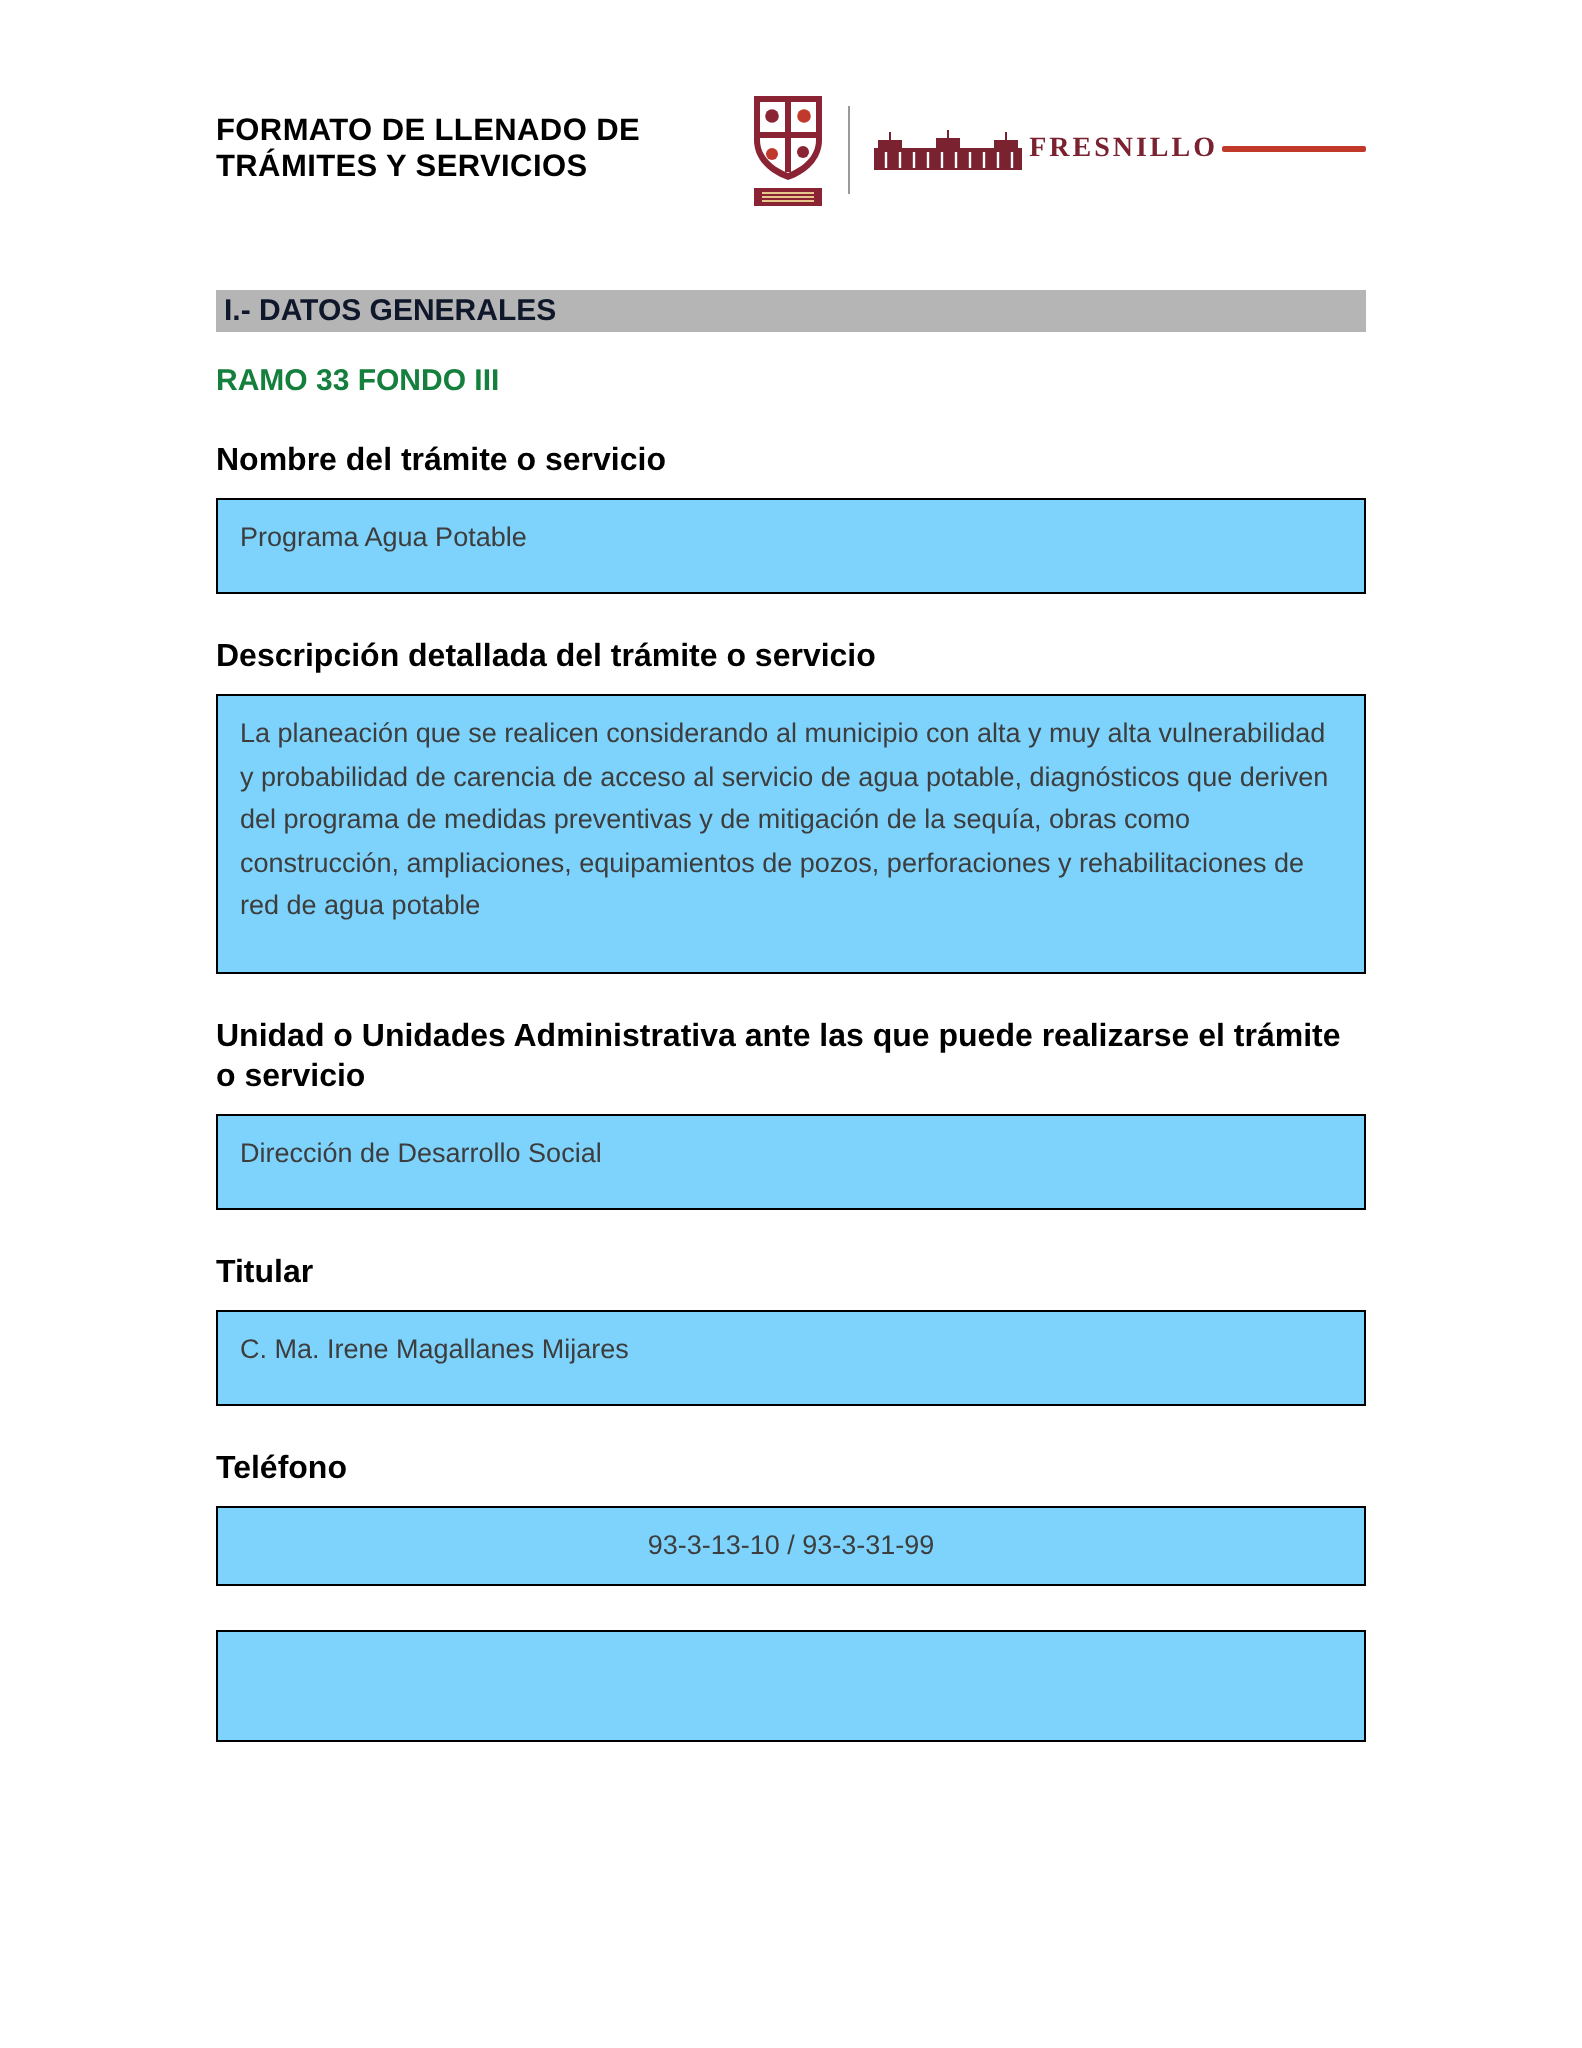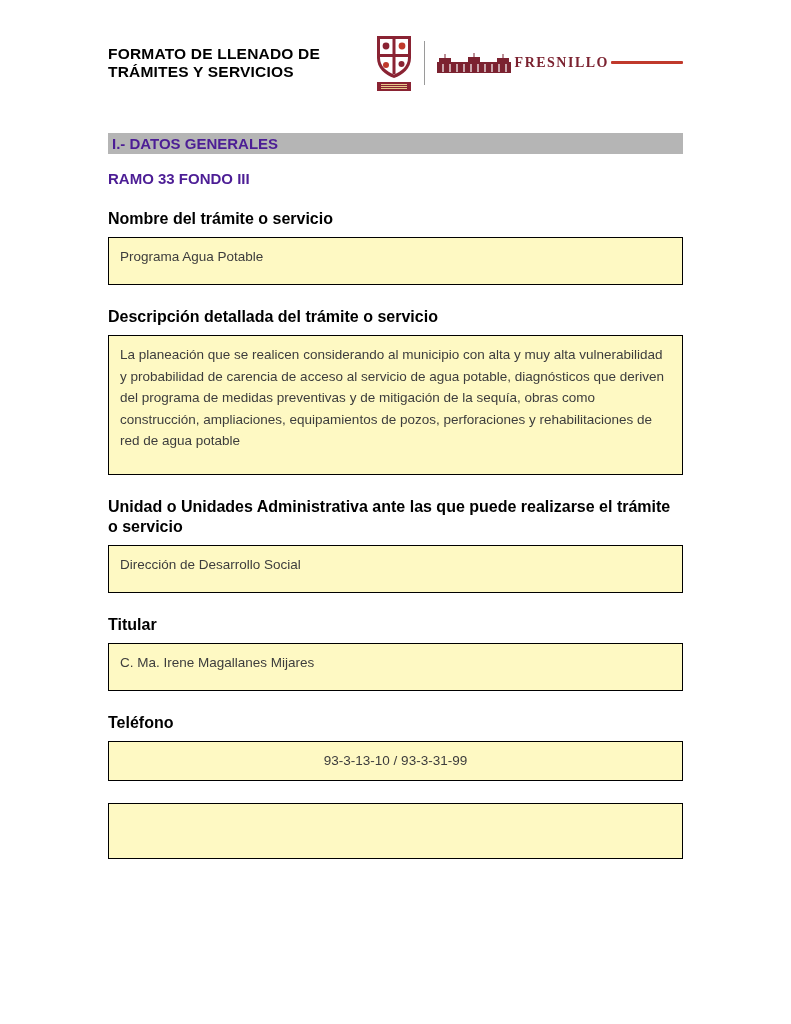--- a/index.html
+++ b/index.html
@@ -1,20 +1,20 @@
 <!DOCTYPE html>
 <html><head>
 <meta charset="utf-8">
 <style>
   * { margin: 0; padding: 0; box-sizing: border-box; }
   html, body { background: #ffffff; }
   .page {
     width: 791px;
     height: 932px;
-    margin: 0 auto;
+    margin: 12px auto;
     background: #ffffff;
     font-family: "Liberation Sans", sans-serif;
     color: #000;
     padding: 34px 108px 0 108px;
     position: relative;
     overflow: hidden;
   }
 
   
   .header {
@@ -74,41 +74,41 @@
     margin-top: 42px;
     height: 21px;
     background: #b5b5b5;
     display: flex;
     align-items: center;
     padding-left: 4px;
   }
   .section-bar span {
     font-size: 15px;
     font-weight: 700;
-    color: #4c1d95;
+    color: #0f172a;
   }
   .subsection-title {
     margin-top: 16px;
     font-size: 15px;
     font-weight: 700;
-    color: #4c1d95;
+    color: #15803d;
   }
 
   
   .field { margin-top: 22px; }
   .field-label {
     font-size: 16px;
     font-weight: 700;
     color: #000;
     line-height: 1.25;
   }
   .field-box {
     margin-top: 8px;
     border: 1px solid #000;
-    background: #fef9c3;
+    background: #7dd3fc;
     padding: 8px 11px;
     width: 100%;
   }
   .field-value {
     font-size: 13.5px;
     color: #3d3d3d;
     line-height: 1.6;
     display: block;
   }
   .h-single { min-height: 48px; }

